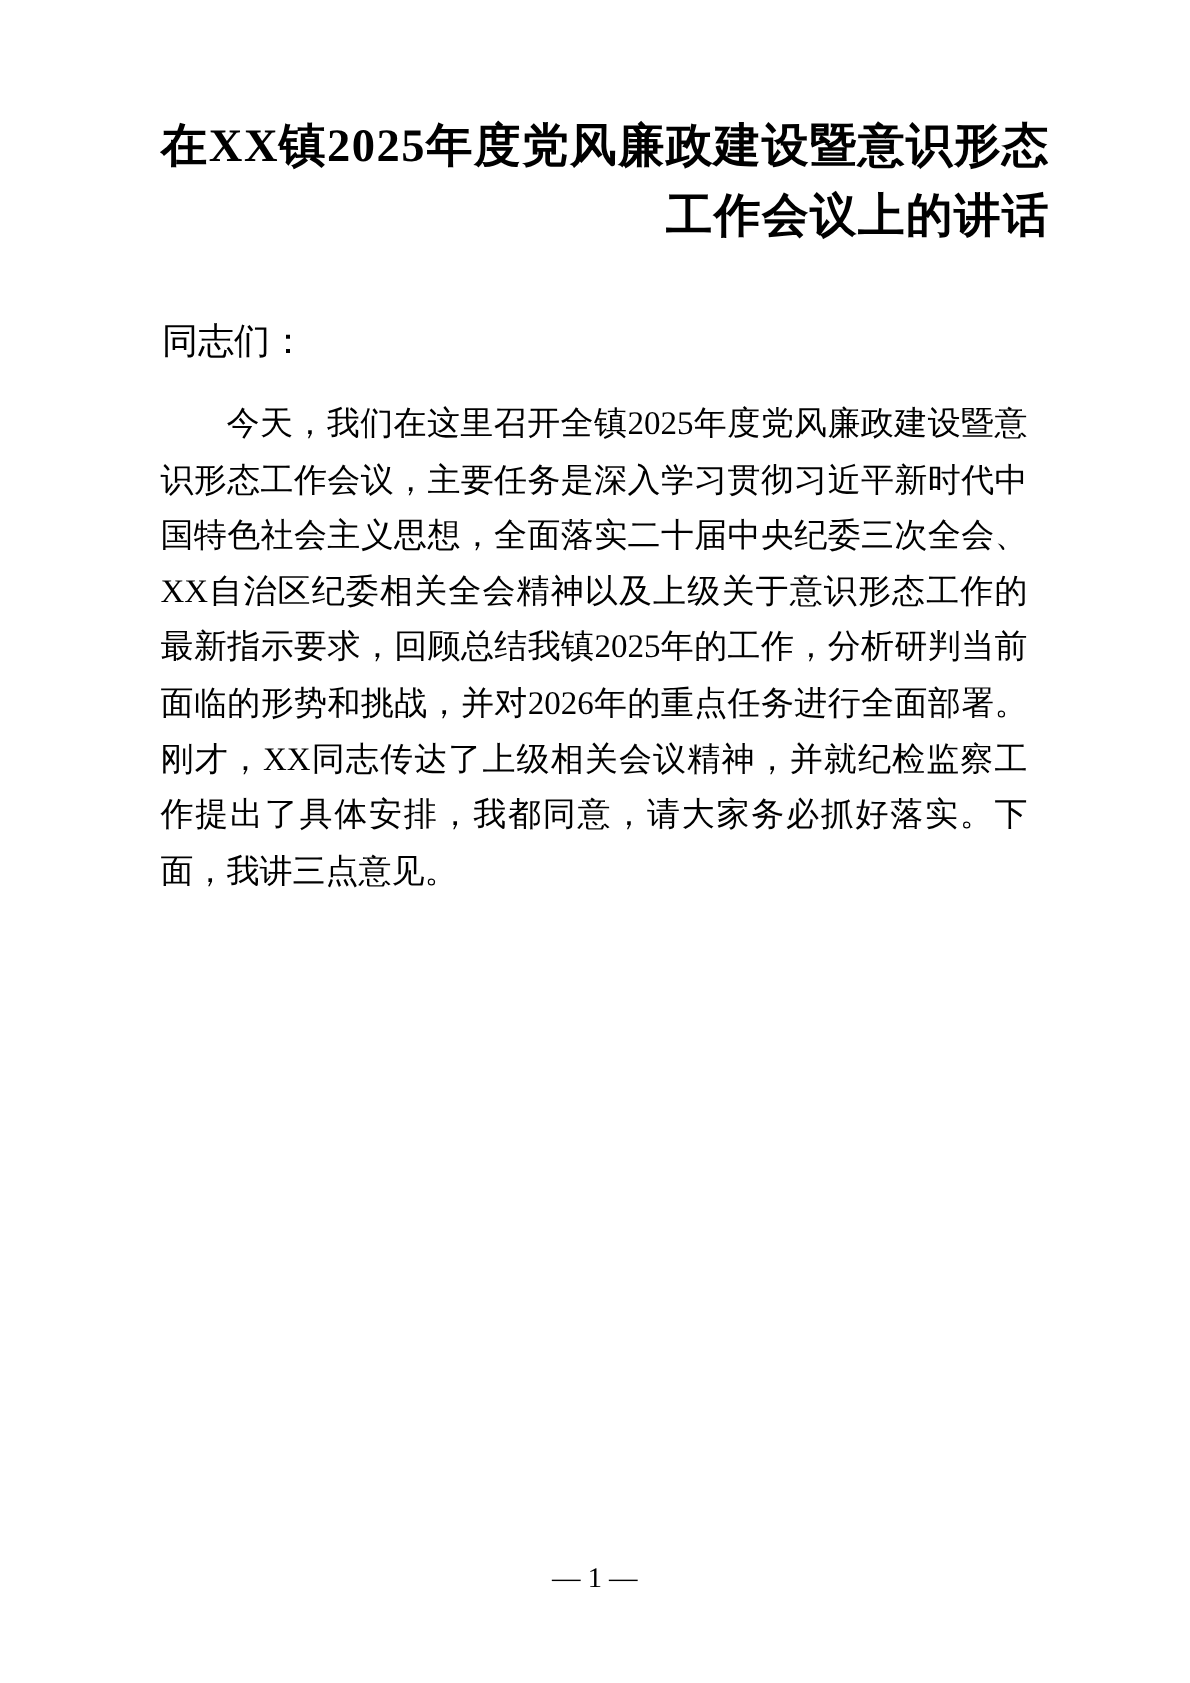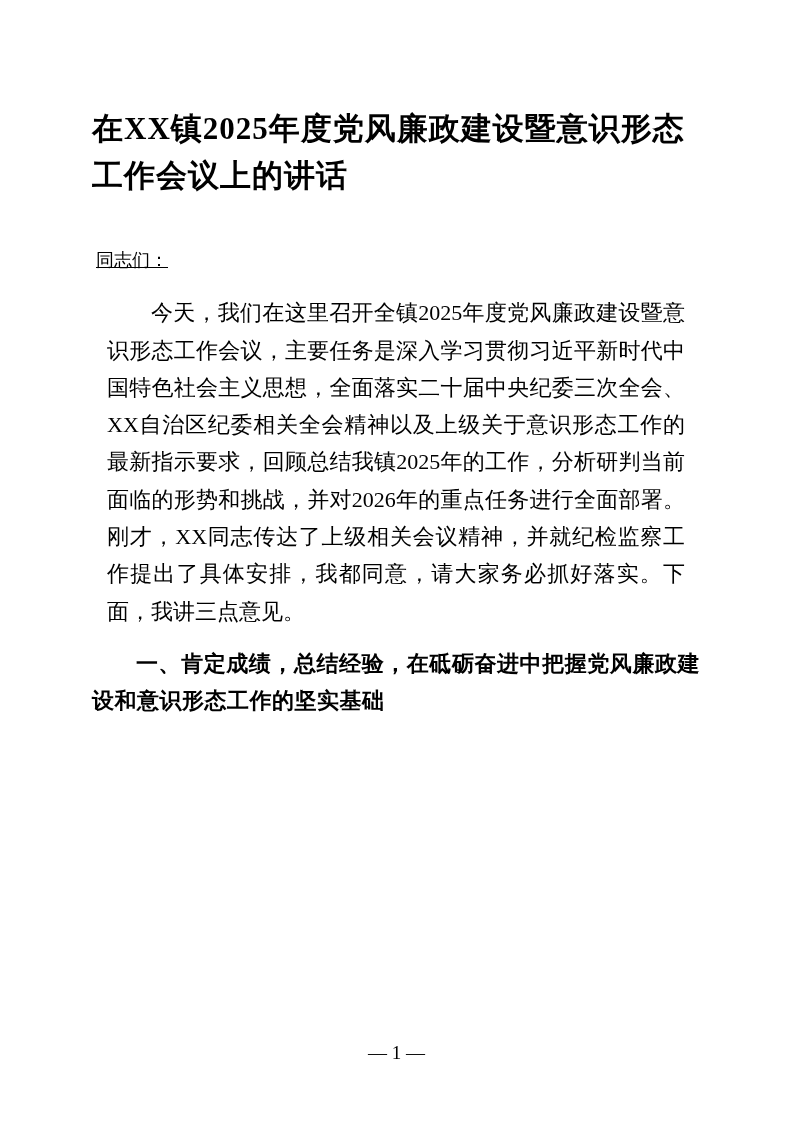--- a/index.html
+++ b/index.html
@@ -12,34 +12,33 @@
     width: 793px;
     height: 1122px;
     background: #ffffff;
     box-sizing: border-box;
     padding: 0 93px 0 92px;
     overflow: hidden;
     color: #000000;
     font-family: "Liberation Serif", "DejaVu Serif", serif;
   }
   .doc-title {
-    margin: 105px 0 43px 0;
+    margin: 73px 0 43px 0;
     font-size: 31px;
     line-height: 47px;
     font-weight: bold;
-    text-align: left;
+    text-align: right;
     font-family: "Liberation Serif", "DejaVu Serif", serif;
     letter-spacing: 1px;
   }
   .salutation {
-    margin: 4px;
-    font-size: 18px;
+    margin: 16px;
+    font-size: 24px;
     line-height: 37.3px;
     text-align: justify;
-    text-decoration: underline;
   }
   .para {
     margin: 15px;
     font-size: 22px;
     line-height: 37.3px;
     text-align: justify;
     text-indent: 44px;
   }
   .heading1 {
     margin: 0;
@@ -70,19 +69,18 @@
 <body>
 
 <div class="page">
 
   <h1 class="doc-title">在XX镇2025年度党风廉政建设暨意识形态工作会议上的讲话</h1>
 
   <p class="salutation">同志们：</p>
 
   <p class="para">今天，我们在这里召开全镇2025年度党风廉政建设暨意识形态工作会议，主要任务是深入学习贯彻习近平新时代中国特色社会主义思想，全面落实二十届中央纪委三次全会、XX自治区纪委相关全会精神以及上级关于意识形态工作的最新指示要求，回顾总结我镇2025年的工作，分析研判当前面临的形势和挑战，并对2026年的重点任务进行全面部署。刚才，XX同志传达了上级相关会议精神，并就纪检监察工作提出了具体安排，我都同意，请大家务必抓好落实。下面，我讲三点意见。</p>
 
-  <h2 class="heading1">一、肯定成绩，总结经验，在砥砺奋进中把握党风廉政建设和意识形态工作的坚实基础</h2>
 
 
 
   <div class="footer">— 1 —</div>
 
 </div>
 
 </body></html>

